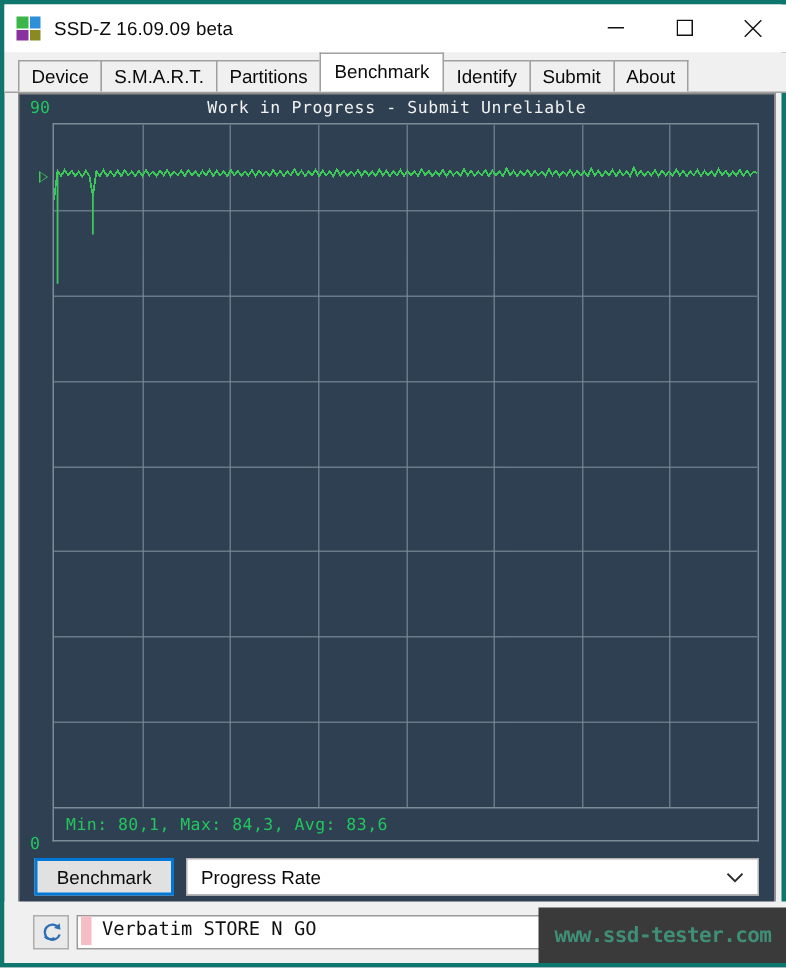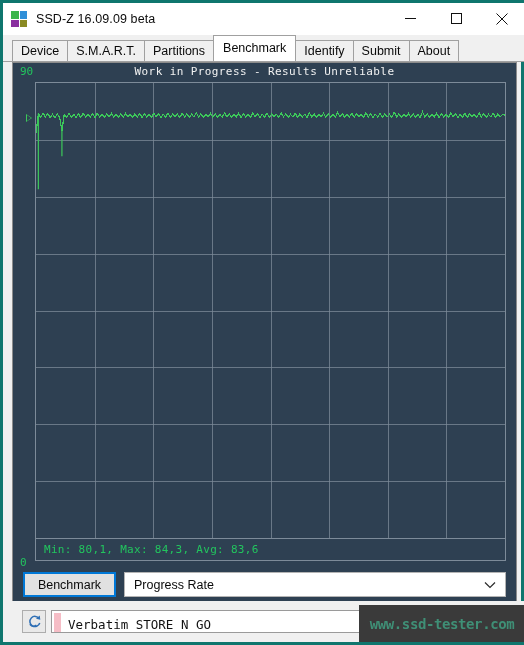--- a/index.html
+++ b/index.html
@@ -298,21 +298,21 @@
   .device-combo {
     position: absolute;
     left: 48px;
     top: 9px;
     width: 347px;
     height: 23px;
     background: #ffffff;
     border: 1px solid #9a9a9a;
     box-sizing: border-box;
     display: flex;
-    align-items: flex-end;
+    align-items: flex-start;
   }
   .usage-bar {
     width: 7px;
     height: 19px;
     margin-left: 2px;
     background: #f6bdc6;
     flex: 0 0 auto;
   }
   .device-text {
     margin-left: 7px;
@@ -400,21 +400,21 @@
         <div class="tab active"><span>Benchmark</span></div>
         <div class="tab"><span>Identify</span></div>
         <div class="tab"><span>Submit</span></div>
         <div class="tab"><span>About</span></div>
       </div>
   </div>
 
   <div class="content">
 
     <div class="ylabel-top">90</div>
-    <div class="chart-header">Work in Progress - Results Unreliable</div>
+    <div class="chart-header">Work in Progress - Submit Unreliable</div>
     <div class="ylabel-bot">0</div>
 
     <div class="plot">
       <svg id="chart-svg" width="469" height="455" viewBox="0 0 469 455" preserveAspectRatio="none">
           <line x1="59.5" y1="0" x2="59.5" y2="455" stroke="#7d8b99" stroke-width="1" opacity="0.75"></line>
           <line x1="117.5" y1="0" x2="117.5" y2="455" stroke="#7d8b99" stroke-width="1" opacity="0.75"></line>
           <line x1="176.5" y1="0" x2="176.5" y2="455" stroke="#7d8b99" stroke-width="1" opacity="0.75"></line>
           <line x1="235.5" y1="0" x2="235.5" y2="455" stroke="#7d8b99" stroke-width="1" opacity="0.75"></line>
           <line x1="293.5" y1="0" x2="293.5" y2="455" stroke="#7d8b99" stroke-width="1" opacity="0.75"></line>
           <line x1="352.5" y1="0" x2="352.5" y2="455" stroke="#7d8b99" stroke-width="1" opacity="0.75"></line>

